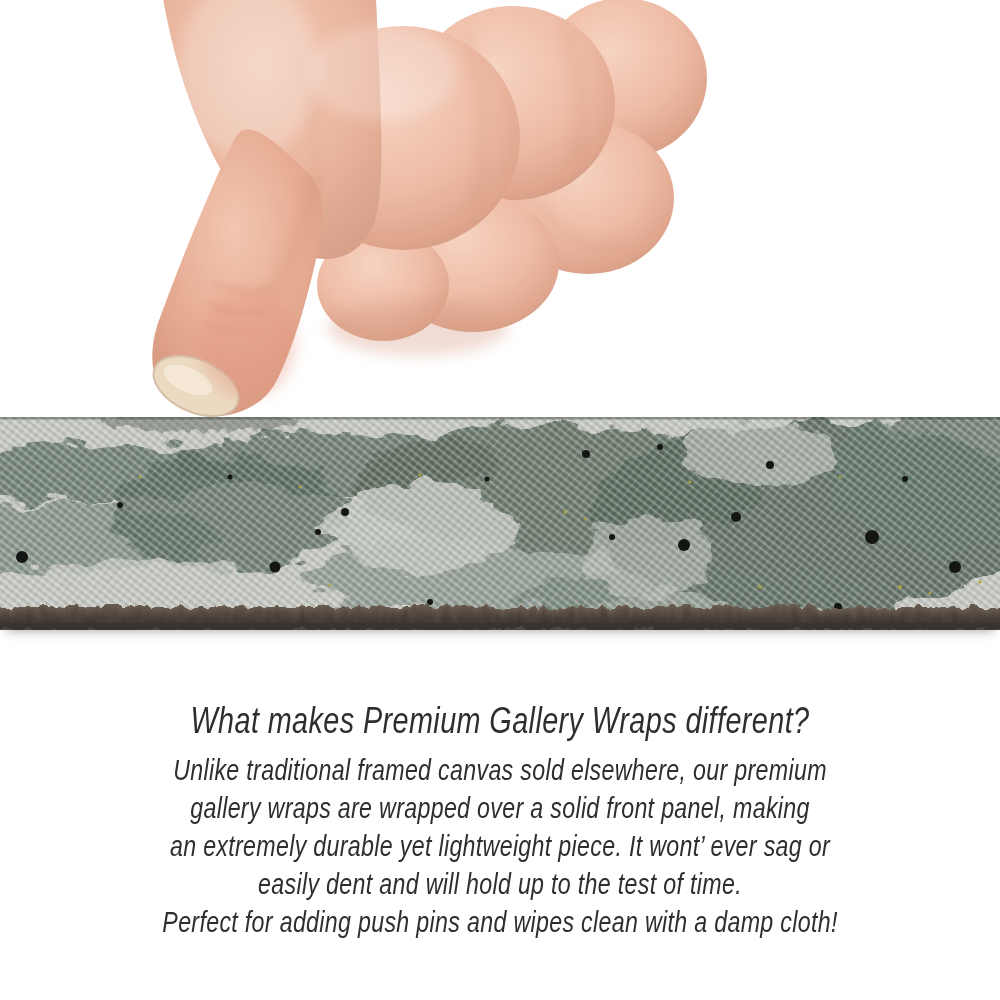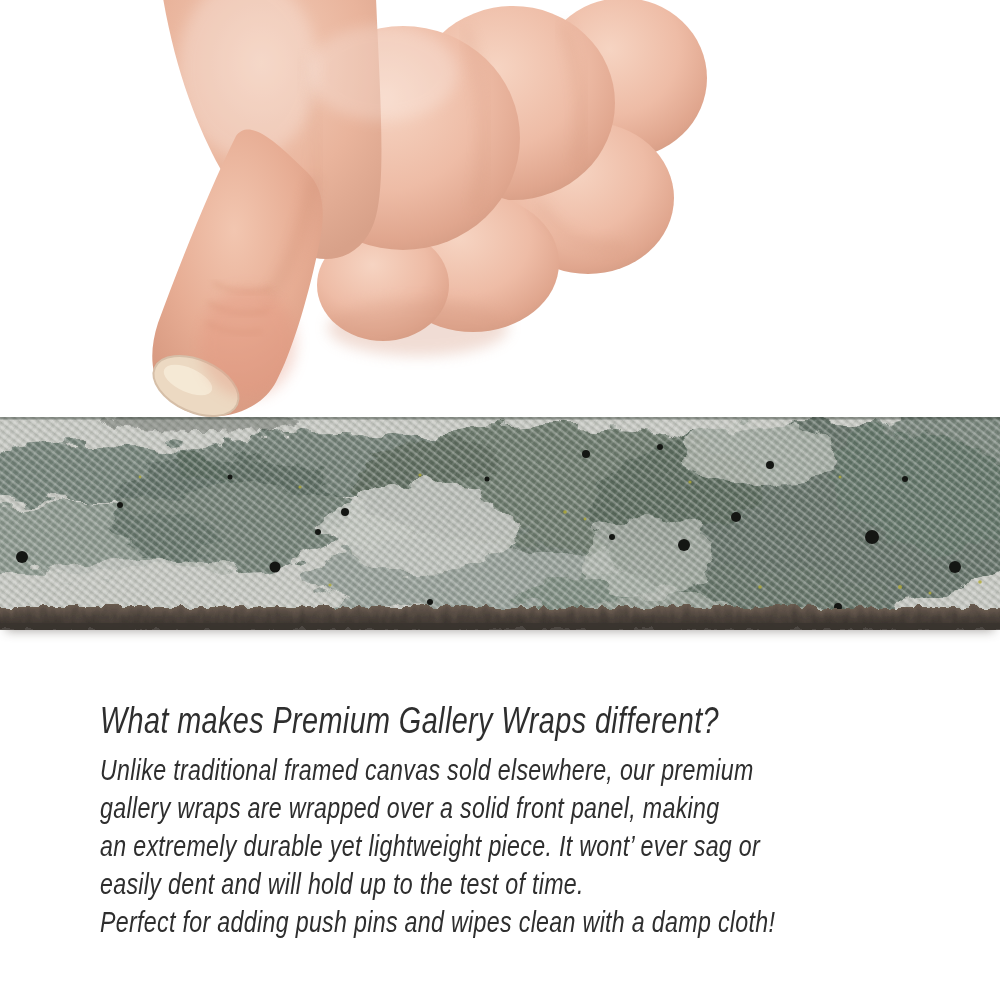--- a/index.html
+++ b/index.html
@@ -11,21 +11,21 @@
   .hand{position:absolute;left:118px;top:-2px;width:600px;height:428px;z-index:3;}
   
   .strip{
     position:absolute;left:0;top:417px;width:1000px;height:213px;z-index:2;
     box-shadow:0 7px 10px -6px rgba(70,64,58,.45);
   }
   .strip svg{display:block;width:100%;height:100%;}
   
   .caption{
     position:absolute;left:0;right:0;top:698px;z-index:1;
-    text-align:left;color:#2e2e2e;font-style:italic;
+    text-align:center;color:#2e2e2e;font-style:italic;
   }
   .caption-heading{
     font-size:36px;line-height:46px;letter-spacing:.5px;
     transform:scaleX(.8);transform-origin:50% 50%;
     white-space:nowrap;margin-bottom:7px;
   }
   .caption-line{
     font-size:29px;line-height:38px;letter-spacing:.4px;
     transform:scaleX(.8);transform-origin:50% 50%;
     white-space:nowrap;

